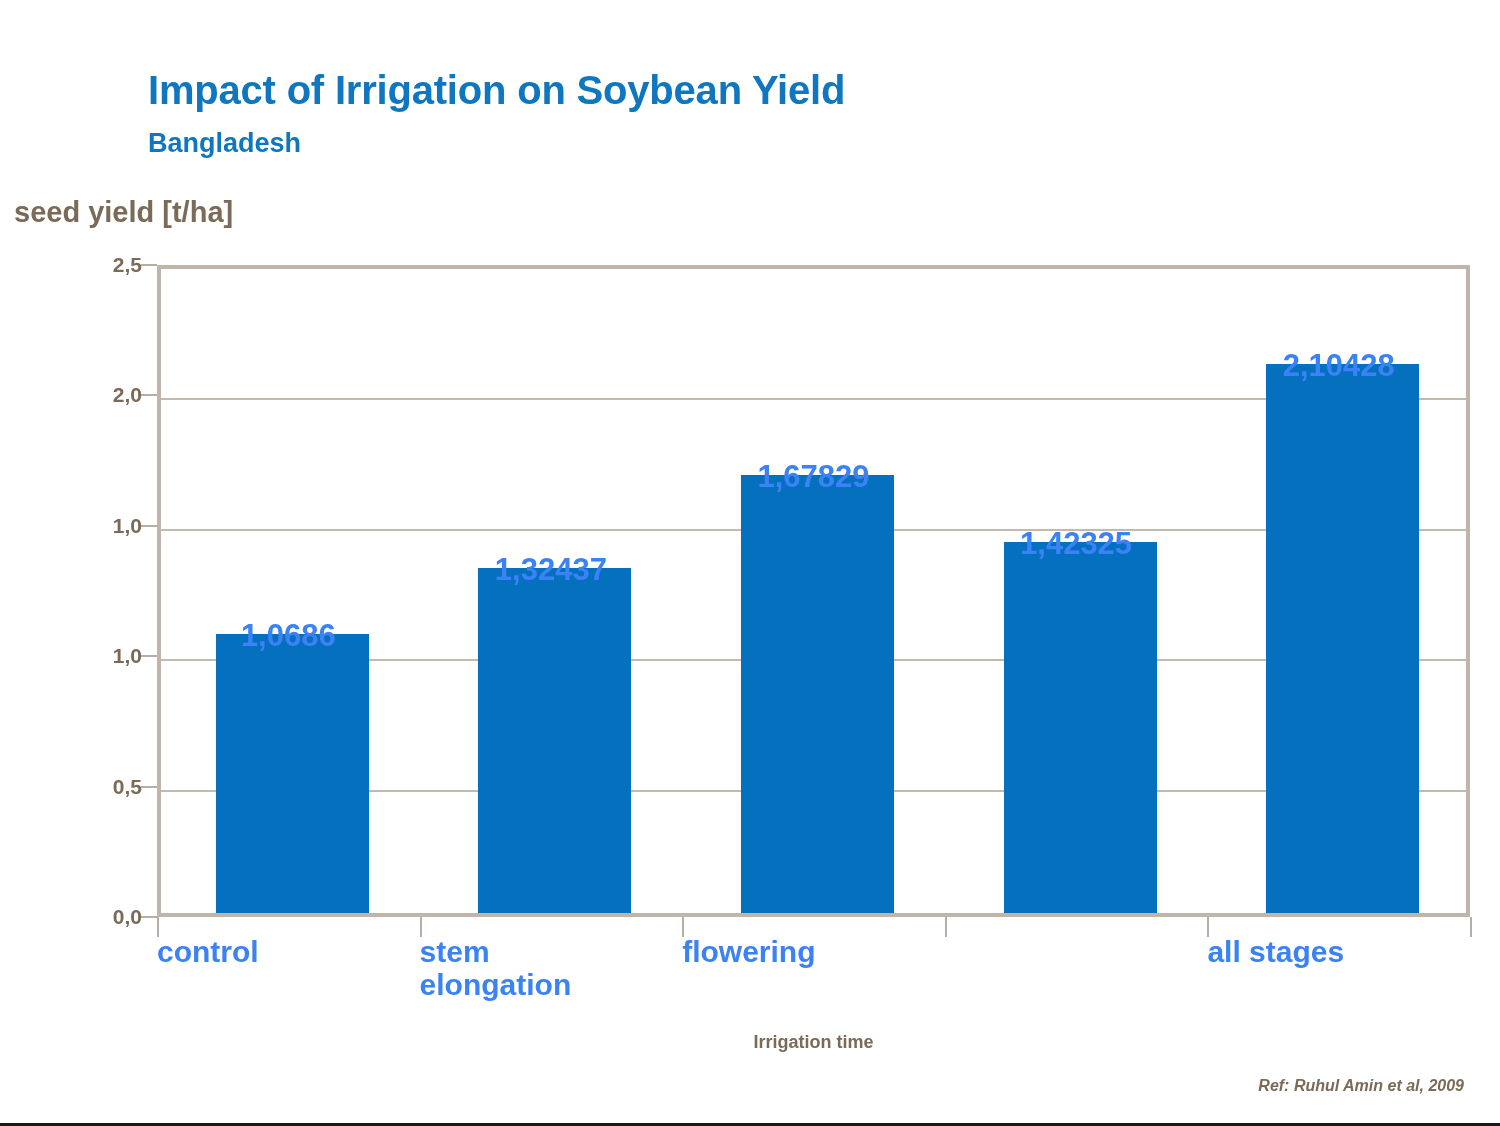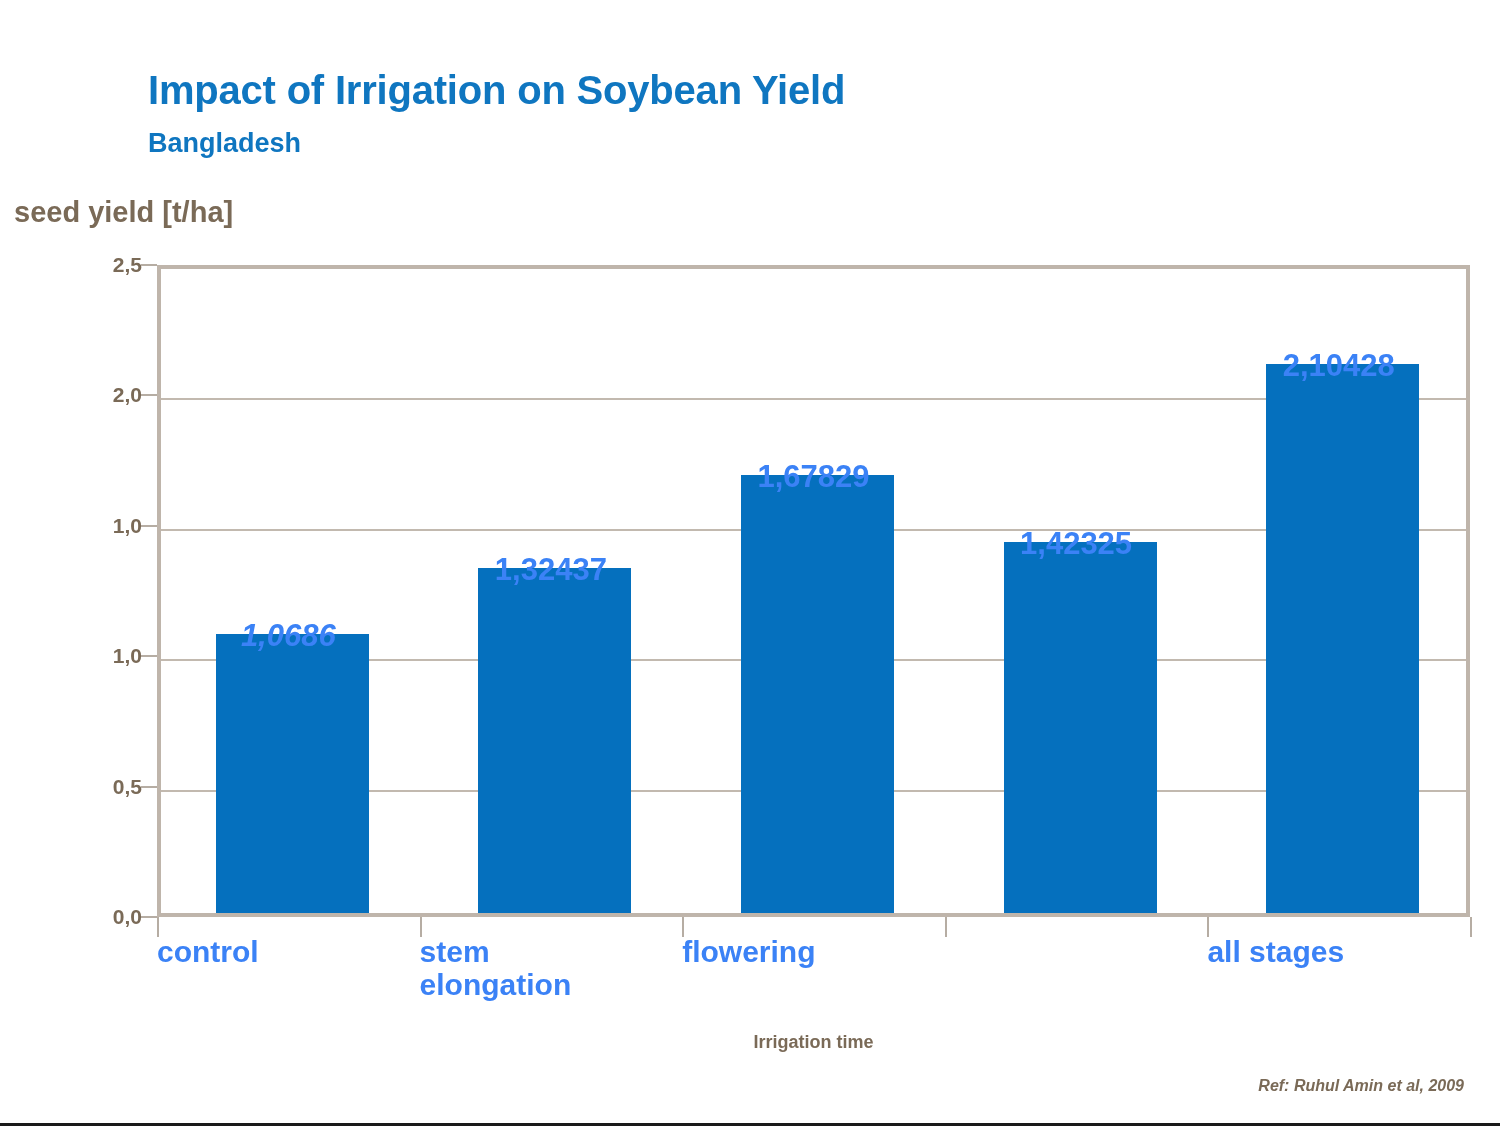--- a/index.html
+++ b/index.html
@@ -191,21 +191,21 @@
     <div id="bars">
         <div class="bar" style="left: 54.8834px; width: 152.833px; height: 278.691px; background: rgb(5, 112, 190);"></div>
         <div class="bar" style="left: 317.483px; width: 152.833px; height: 345.396px; background: rgb(5, 112, 190);"></div>
         <div class="bar" style="left: 580.083px; width: 152.833px; height: 437.698px; background: rgb(5, 112, 190);"></div>
         <div class="bar" style="left: 842.683px; width: 152.833px; height: 371.184px; background: rgb(5, 112, 190);"></div>
         <div class="bar" style="left: 1105.28px; width: 152.833px; height: 548.796px; background: rgb(5, 112, 190);"></div>
       </div>
   </div>
 
   <div id="bar-labels">
-      <div class="bar-label" style="left: 181.883px; width: 212.833px; top: 630.309px; font-style: italic;">1,0686</div>
+      <div class="bar-label" style="left: 181.883px; width: 212.833px; top: 630.309px;">1,0686</div>
       <div class="bar-label" style="left: 444.483px; width: 212.833px; top: 563.604px;">1,32437</div>
       <div class="bar-label" style="left: 707.083px; width: 212.833px; top: 471.302px;">1,67829</div>
       <div class="bar-label" style="left: 969.683px; width: 212.833px; top: 537.816px;">1,42325</div>
       <div class="bar-label" style="left: 1232.28px; width: 212.833px; top: 360.204px;">2,10428</div>
     </div>
   <div id="category-ticks">
       <div class="category-tick" style="left: 419.6px;"></div>
       <div class="category-tick" style="left: 682.2px;"></div>
       <div class="category-tick" style="left: 944.8px;"></div>
       <div class="category-tick" style="left: 1207.4px;"></div>

